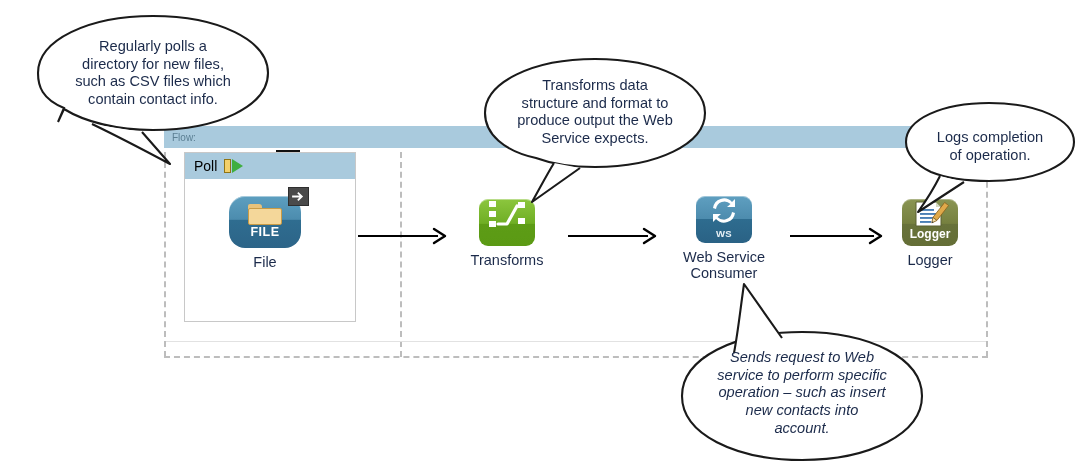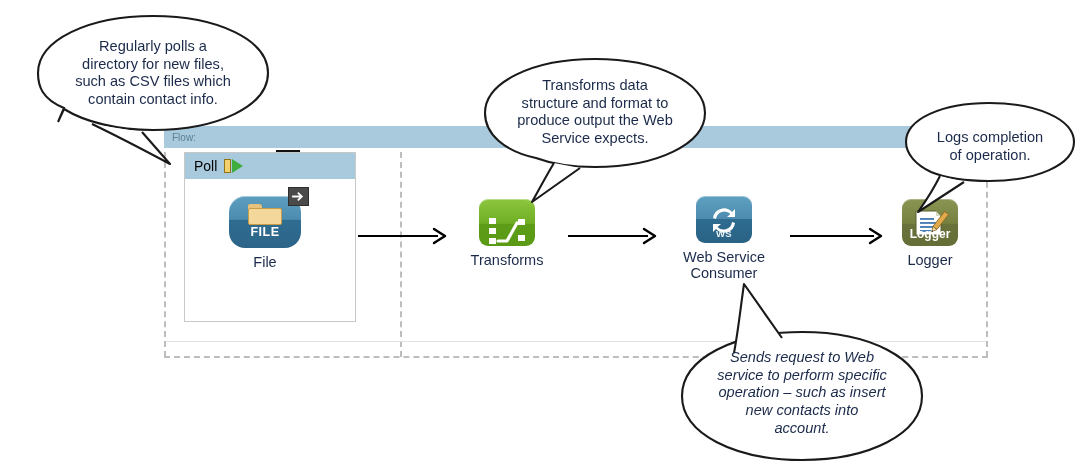--- a/index.html
+++ b/index.html
@@ -151,21 +151,21 @@
     background: #4a4a4a;
     border: 1px solid #2e2e2e;
     box-sizing: border-box;
     display: flex; align-items: center; justify-content: center;
   }
   .icon-file .badge svg { display:block; }
 
   .icon-sq {
     width: 56px; height: 47px;
     border-radius: 9px;
-    display: flex; align-items: flex-end; justify-content: center;
+    display: flex; align-items: flex-start; justify-content: center;
     position: relative;
   }
   .icon-datamapper {
     background: linear-gradient(#8cc63e 0%, #6fae24 52%, #5d9c16 53%, #5b9a14 100%);
     box-shadow: inset 0 1px 0 rgba(255,255,255,.4);
   }
   .icon-ws {
     background: linear-gradient(#5f9fc0 0%, #4d8cae 48%, #2e6c8f 49%, #2a6285 100%);
     box-shadow: inset 0 1px 0 rgba(255,255,255,.4);
   }

